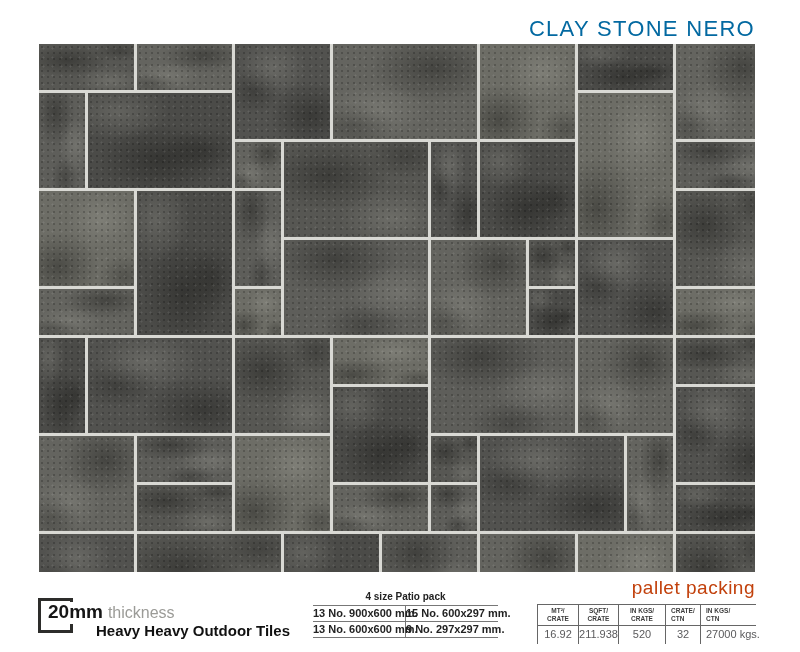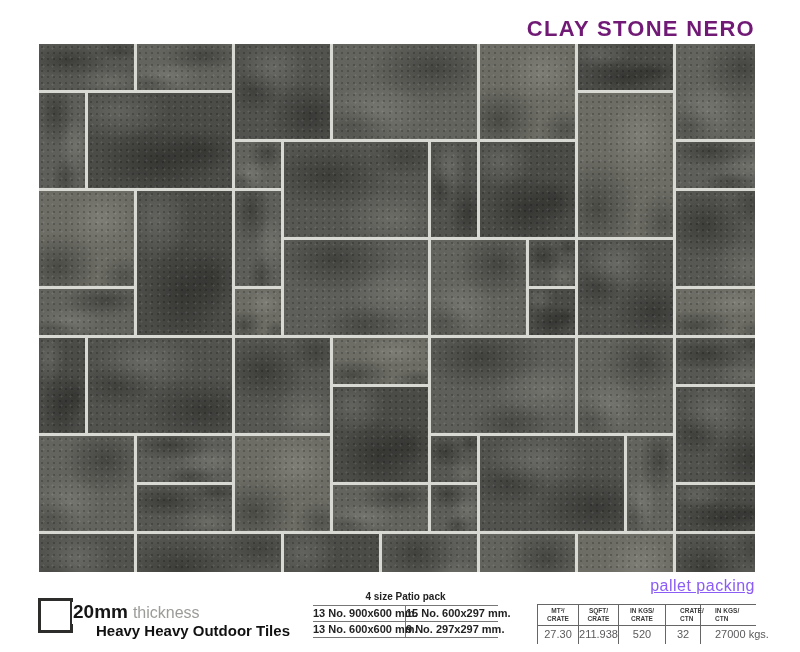--- a/index.html
+++ b/index.html
@@ -5,22 +5,22 @@
   * { margin:0; padding:0; box-sizing:border-box; }
   html,body { background:#fff; }
   .page {
     position:relative; width:800px; height:652px; background:#ffffff;
     font-family:"Liberation Sans", sans-serif; overflow:hidden;
   }
 
   
   .product-title {
     position:absolute; top:16px; right:45px;
-    font-size:22px; font-weight:700; letter-spacing:1.3px;
-    color:#701a75; white-space:nowrap;
+    font-size:22px; font-weight:400; letter-spacing:1.3px;
+    color:#0369a1; white-space:nowrap;
   }
 
   
   .tile-area {
     position:absolute; left:39px; top:44px; width:716px; height:528px;
     overflow:hidden;
   }
   .tile {
     position:absolute;
     background-color:var(--b);
@@ -39,21 +39,21 @@
   .v4{--dx:80%;--dy:75%;--lx:40%;--ly:25%;--ex:20%;--ey:50%}
   .v5{--dx:35%;--dy:20%;--lx:80%;--ly:55%;--ex:55%;--ey:90%}
 
   
   .badge-box {
     position:absolute; left:38px; top:598px; width:35px; height:35px;
     border:3px solid #2d2d2b; background:#fff;
   }
   .thickness-line {
     position:absolute; left:47px; top:602px; background:#fff;
-    padding:0 3px 1px 1px; white-space:nowrap; line-height:20px;margin-left:25px;
+    padding:0 3px 1px 1px; white-space:nowrap; line-height:20px;
   }
   .thickness-value { font-size:19px; font-weight:bold; color:#161616; }
   .thickness-label { font-size:16px; font-weight:300; color:#9b9b97; margin-left:5px; }
   .heavy-duty {
     position:absolute; left:96px; top:622px;
     font-size:15px; font-weight:bold; color:#111; white-space:nowrap;
   }
 
   
   .patio { position:absolute; left:313px; top:591px; width:185px; }
@@ -66,33 +66,32 @@
     font-size:11px; font-weight:bold; color:#222; white-space:nowrap;
     text-align:right; padding:1px 7px 2px 0; height:15px;
     border-top:1px solid #777;
   }
   .patio-table tr:last-child td { border-bottom:1px solid #777; }
   .patio-table td:first-child { border-right:1px solid #777; }
 
   
   .pallet-title {
     position:absolute; right:45px; top:577px;
-    font-size:16px; font-weight:300; letter-spacing:.5px; color:#8b5cf6;
+    font-size:19px; font-weight:300; letter-spacing:.5px; color:#c2410c;
     white-space:nowrap;
-    text-decoration:underline;
   }
   .pallet { position:absolute; left:537px; top:604px; width:218px; }
   .pallet-table { width:218px; border-collapse:collapse; table-layout:fixed; }
   .pallet-table th {
     font-size:6.5px; line-height:1.2; font-weight:bold; color:#3c3c3c;
     border-top:1px solid #666; border-bottom:1px solid #666; border-left:1px solid #666;
     white-space:pre-line; vertical-align:top; text-align:center;
     padding:2px 0 2px; height:17px;
   }
-  .pallet-table th.al, .pallet-table td.al { text-align:left; padding-left:14px; }
+  .pallet-table th.al, .pallet-table td.al { text-align:left; padding-left:5px; }
   .pallet-table td {
     font-size:11px; color:#5a5a5c; text-align:center; white-space:nowrap;
     border-left:1px solid #666; padding:2px 0 4px; height:14px;
   }
 </style>
 </head>
 <body>
 
 <div class="page">
 
@@ -193,21 +192,21 @@
         <th>SQFT/
 CRATE</th>
         <th>IN KGS/
 CRATE</th>
         <th class="al">CRATE/
 CTN</th>
         <th class="al">IN KGS/
 CTN</th>
       </tr>
       <tr>
-        <td>27.30</td>
+        <td>16.92</td>
         <td>211.938</td>
         <td>520</td>
         <td>32</td>
         <td class="al">27000 kgs.</td>
       </tr>
     </tbody>
       </table>
   </div>
 
 </div>

